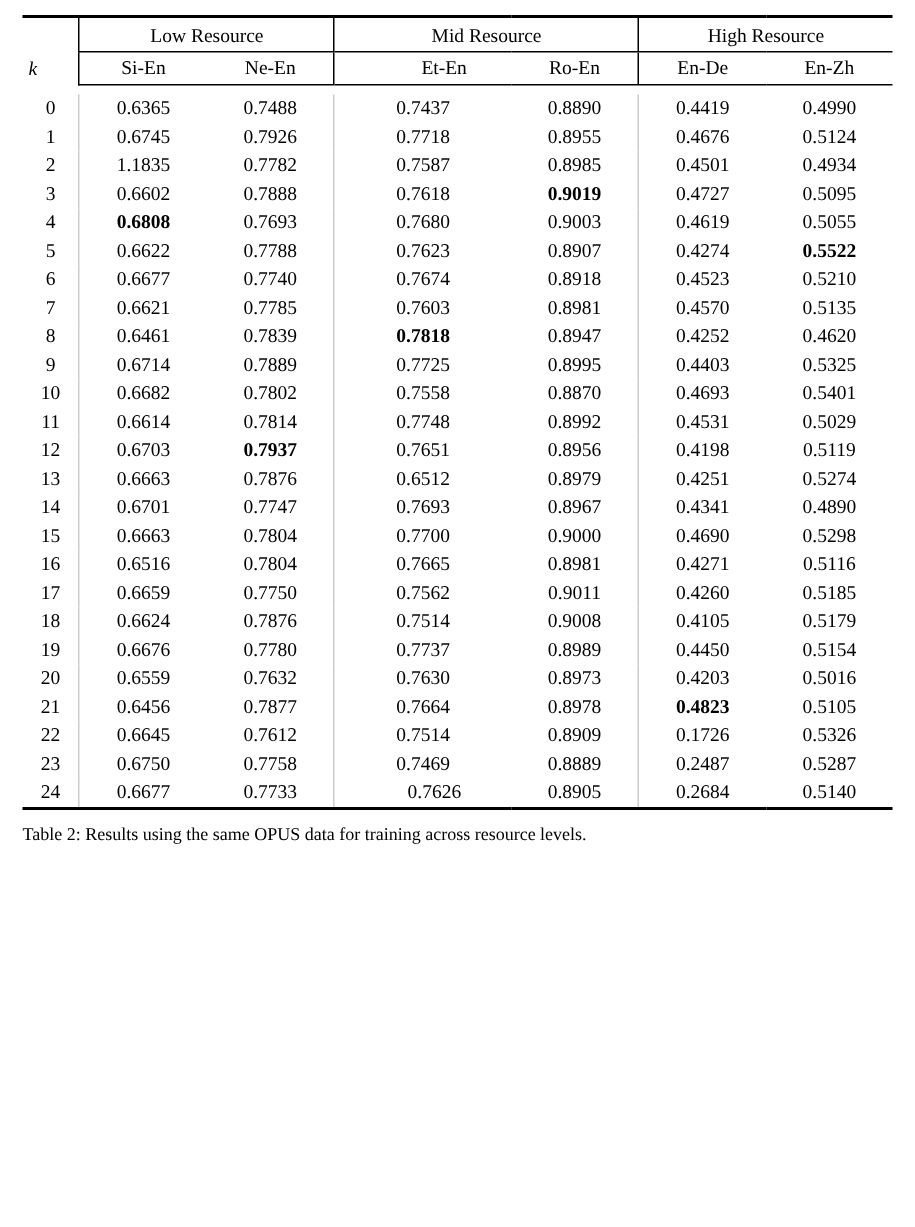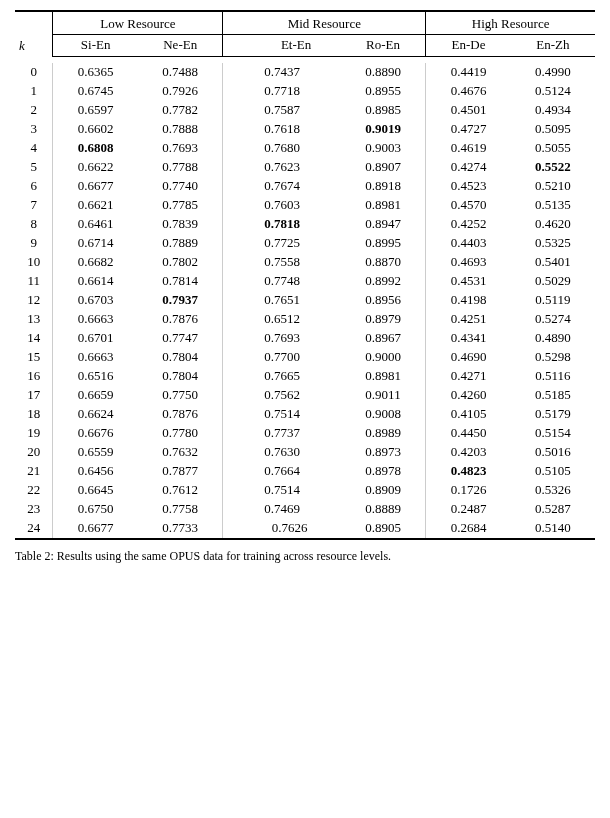--- a/index.html
+++ b/index.html
@@ -104,21 +104,21 @@
           <td class="k-col">1</td>
           <td style="border-left: 1px solid rgb(204, 204, 204); margin-left: 17px;">0.6745</td>
           <td>0.7926</td>
           <td style="border-left: 1px solid rgb(204, 204, 204);">0.7718</td>
           <td>0.8955</td>
           <td style="border-left: 1px solid rgb(204, 204, 204);">0.4676</td>
           <td>0.5124</td>
         </tr>
         <tr>
           <td class="k-col">2</td>
-          <td style="border-left: 1px solid rgb(204, 204, 204);">0.6597</td>
+          <td style="border-left: 1px solid rgb(204, 204, 204);">1.1835</td>
           <td>0.7782</td>
           <td style="border-left: 1px solid rgb(204, 204, 204);">0.7587</td>
           <td>0.8985</td>
           <td style="border-left: 1px solid rgb(204, 204, 204);">0.4501</td>
           <td>0.4934</td>
         </tr>
         <tr>
           <td class="k-col">3</td>
           <td style="border-left: 1px solid rgb(204, 204, 204);">0.6602</td>
           <td>0.7888</td>

